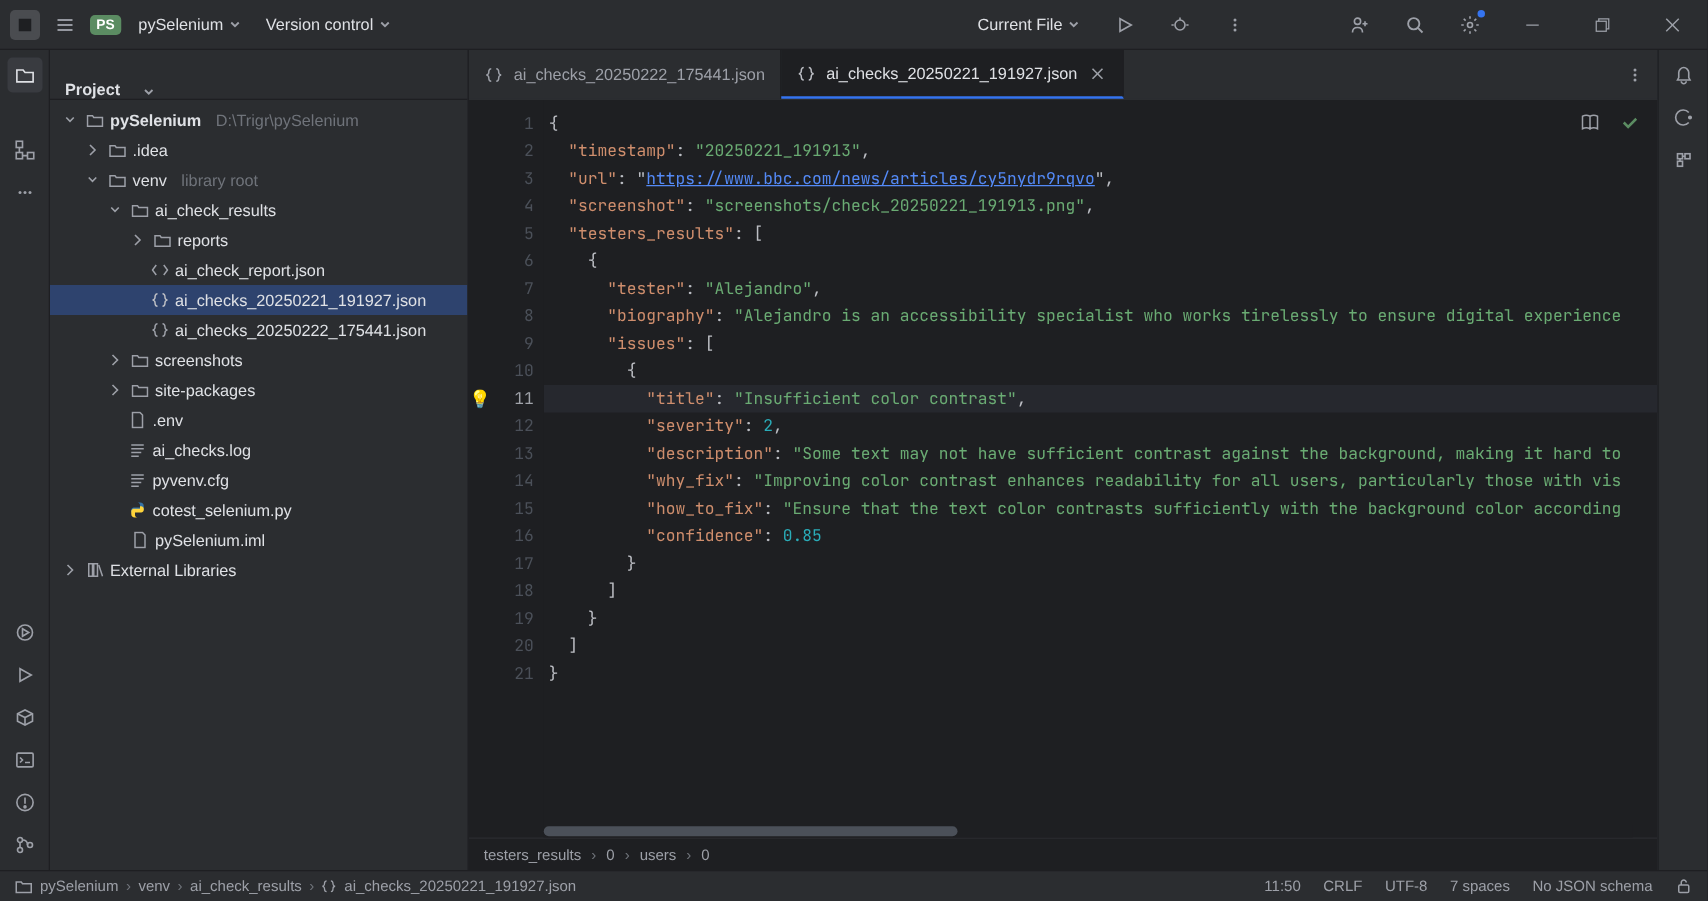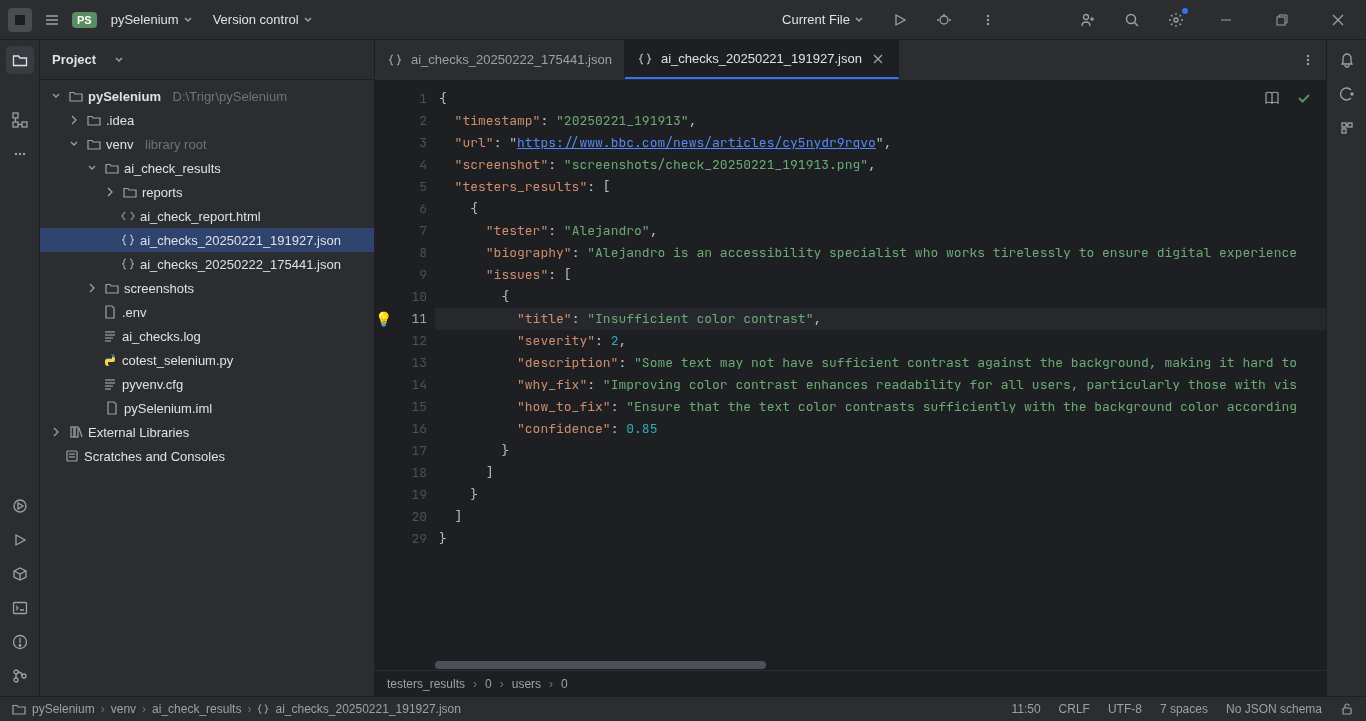--- a/index.html
+++ b/index.html
@@ -12,21 +12,21 @@
 .proj-badge{background:#5b8c62;color:#fff;font-weight:700;font-size:11px;padding:2px 5px;border-radius:4px}
 .tb-item{display:flex;align-items:center;gap:4px;color:#dfe1e5;cursor:pointer;padding:4px 6px;border-radius:4px}
 .tb-icon{width:28px;height:28px;display:flex;align-items:center;justify-content:center;cursor:pointer;border-radius:4px;color:#9da0a8}
 .win-ctrl{width:40px;height:28px;display:flex;align-items:center;justify-content:center;cursor:pointer;color:#9da0a8}
 .main{flex:1;display:flex;overflow:hidden}
 .left-rail{width:40px;background:#2b2d30;border-right:1px solid #1e1f22;display:flex;flex-direction:column;align-items:center;padding:6px 0;gap:6px}
 .rail-icon{width:28px;height:28px;display:flex;align-items:center;justify-content:center;cursor:pointer;border-radius:4px;color:#9da0a8}
 .rail-icon.active{background:#393b40;color:#dfe1e5}
 .rail-spacer{flex:1}
 .sidebar{width:335px;background:#2b2d30;border-right:1px solid #1e1f22;display:flex;flex-direction:column;overflow:hidden}
-.sidebar-header{height:40px;display:flex;align-items:center;padding:0 12px;gap:18px;border-bottom:1px solid #1e1f22}
+.sidebar-header{height:40px;display:flex;align-items:flex-end;padding:0 12px;gap:18px;border-bottom:1px solid #1e1f22}
 .sidebar-header span:first-child{font-weight:600}
 .tree{flex:1;overflow-y:auto;padding:4px 0}
 .tree-row{display:flex;align-items:center;height:24px;padding:0 8px;cursor:pointer;white-space:nowrap;gap:4px}
 .tree-row.selected{background:#2e436e}
 .tree-chevron{width:16px;height:16px;display:flex;align-items:center;justify-content:center;color:#9da0a8;flex-shrink:0}
 .tree-icon{width:16px;height:16px;display:flex;align-items:center;justify-content:center;flex-shrink:0;color:#9da0a8}
 .tree-label{color:#dfe1e5}
 .tree-label.dim{color:#6f737a}
 .tree-label.bold{font-weight:600}
 .editor-area{flex:1;display:flex;flex-direction:column;background:#1e1f22;overflow:hidden}
@@ -293,21 +293,21 @@
             </svg>
           </span>
           <span class="tree-label">reports</span>
         </div>
       <div class="tree-row" style="padding-left:80px">
           <span class="tree-icon">
             <svg width="14" height="14" viewBox="0 0 14 14" fill="none" stroke="#9da0a8" stroke-width="1.2">
               <path d="M4 3l-3 4 3 4M10 3l3 4-3 4"></path>
             </svg>
           </span>
-          <span class="tree-label">ai_check_report.html</span>
+          <span class="tree-label">ai_check_report.json</span>
         </div>
       <div class="tree-row selected" style="padding-left:80px">
           <span class="tree-icon">
             <svg width="14" height="14" viewBox="0 0 14 14" fill="none" stroke="#bcbec4" stroke-width="1.2">
               <path d="M5 2c-2 0-2 2-2 3s-1 2-2 2c1 0 2 1 2 2s0 3 2 3M9 2c2 0 2 2 2 3s1 2 2 2c-1 0-2 1-2 2s0 3-2 3"></path>
             </svg>
           </span>
           <span class="tree-label">ai_checks_20250221_191927.json</span>
         </div>
       <div class="tree-row" style="padding-left:80px">
@@ -323,20 +323,33 @@
             <svg width="10" height="10" viewBox="0 0 10 10">
               <path d="M3 1l4 4-4 4" stroke="#9da0a8" fill="none" stroke-width="1.3"></path>
             </svg>
           </span>
           <span class="tree-icon">
             <svg width="14" height="14" viewBox="0 0 14 14" fill="none" stroke="#9da0a8" stroke-width="1.2">
               <path d="M1 3.5h4l1 1.5h7v7H1z"></path>
             </svg>
           </span>
           <span class="tree-label">screenshots</span>
+        </div>
+      <div class="tree-row" style="padding-left:44px">
+          <span class="tree-chevron">
+            <svg width="10" height="10" viewBox="0 0 10 10">
+              <path d="M3 1l4 4-4 4" stroke="#9da0a8" fill="none" stroke-width="1.3"></path>
+            </svg>
+          </span>
+          <span class="tree-icon">
+            <svg width="14" height="14" viewBox="0 0 14 14" fill="none" stroke="#9da0a8" stroke-width="1.2">
+              <path d="M1 3.5h4l1 1.5h7v7H1z"></path>
+            </svg>
+          </span>
+          <span class="tree-label">site-packages</span>
         </div>
       <div class="tree-row" style="padding-left:62px">
           <span class="tree-icon">
             <svg width="14" height="14" viewBox="0 0 14 14" fill="none" stroke="#9da0a8" stroke-width="1.2">
               <path d="M3 1h6l2 2v10H3z"></path>
             </svg>
           </span>
           <span class="tree-label">.env</span>
         </div>
       <div class="tree-row" style="padding-left:62px">
@@ -345,38 +358,38 @@
               <line x1="2" y1="3" x2="12" y2="3"></line>
               <line x1="2" y1="6" x2="12" y2="6"></line>
               <line x1="2" y1="9" x2="10" y2="9"></line>
               <line x1="2" y1="12" x2="8" y2="12"></line>
             </svg>
           </span>
           <span class="tree-label">ai_checks.log</span>
         </div>
       <div class="tree-row" style="padding-left:62px">
           <span class="tree-icon">
-            <svg width="14" height="14" viewBox="0 0 14 14">
-              <path d="M4 1h3c1 0 2 1 2 2v2H4c-1 0-2 1-2 2v1c0 1 1 2 2 2h1V8h5c1 0 2-1 2-2V4c0-2-1-3-3-3H4z" fill="#3572a5"></path>
-              <path d="M10 13H7c-1 0-2-1-2-2V9h5c1 0 2-1 2-2V6c0-1-1-2-2-2H9v2H4c-1 0-2 1-2 2v2c0 2 1 3 3 3h5z" fill="#ffd43b"></path>
-            </svg>
-          </span>
-          <span class="tree-label">cotest_selenium.py</span>
-        </div>
-      <div class="tree-row" style="padding-left:62px">
-          <span class="tree-icon">
             <svg width="14" height="14" viewBox="0 0 14 14" fill="none" stroke="#9da0a8" stroke-width="1.2">
               <line x1="2" y1="3" x2="12" y2="3"></line>
               <line x1="2" y1="6" x2="12" y2="6"></line>
               <line x1="2" y1="9" x2="10" y2="9"></line>
               <line x1="2" y1="12" x2="8" y2="12"></line>
             </svg>
           </span>
           <span class="tree-label">pyvenv.cfg</span>
         </div>
+      <div class="tree-row" style="padding-left:62px">
+          <span class="tree-icon">
+            <svg width="14" height="14" viewBox="0 0 14 14">
+              <path d="M4 1h3c1 0 2 1 2 2v2H4c-1 0-2 1-2 2v1c0 1 1 2 2 2h1V8h5c1 0 2-1 2-2V4c0-2-1-3-3-3H4z" fill="#3572a5"></path>
+              <path d="M10 13H7c-1 0-2-1-2-2V9h5c1 0 2-1 2-2V6c0-1-1-2-2-2H9v2H4c-1 0-2 1-2 2v2c0 2 1 3 3 3h5z" fill="#ffd43b"></path>
+            </svg>
+          </span>
+          <span class="tree-label">cotest_selenium.py</span>
+        </div>
       <div class="tree-row" style="padding-left:44px">
           <span class="tree-chevron"></span>
           <span class="tree-icon">
             <svg width="14" height="14" viewBox="0 0 14 14" fill="none" stroke="#9da0a8" stroke-width="1.2">
               <path d="M3 1h6l2 2v10H3z"></path>
             </svg>
           </span>
           <span class="tree-label">pySelenium.iml</span>
         </div>
       <div class="tree-row" style="padding-left:8px">
@@ -386,30 +399,20 @@
             </svg>
           </span>
           <span class="tree-icon">
             <svg width="14" height="14" viewBox="0 0 14 14" fill="none" stroke="#9da0a8" stroke-width="1.2">
               <rect x="2" y="2" width="3" height="10"></rect>
               <rect x="6" y="2" width="3" height="10"></rect>
               <line x1="10" y1="3" x2="13" y2="12"></line>
             </svg>
           </span>
           <span class="tree-label">External Libraries</span>
-        </div>
-      <div class="tree-row" style="padding-left:24px">
-          <span class="tree-icon">
-            <svg width="14" height="14" viewBox="0 0 14 14" fill="none" stroke="#9da0a8" stroke-width="1.2">
-              <rect x="2" y="2" width="10" height="10" rx="1"></rect>
-              <line x1="4" y1="5" x2="10" y2="5"></line>
-              <line x1="4" y1="8" x2="10" y2="8"></line>
-            </svg>
-          </span>
-          <span class="tree-label">Scratches and Consoles</span>
         </div>
     </div>
   </div>
 
   <div class="editor-area">
     <div class="tabs">
       <div class="tab">
           <span class="tree-icon">
             <svg width="14" height="14" viewBox="0 0 14 14" fill="none" stroke="#9da0a8" stroke-width="1.2">
               <path d="M5 2c-2 0-2 2-2 3s-1 2-2 2c1 0 2 1 2 2s0 3 2 3M9 2c2 0 2 2 2 3s1 2 2 2c-1 0-2 1-2 2s0 3-2 3"></path>
@@ -478,21 +481,21 @@
             <div class="ln current">11</div>
             <div class="ln">12</div>
             <div class="ln">13</div>
             <div class="ln">14</div>
             <div class="ln">15</div>
             <div class="ln">16</div>
             <div class="ln">17</div>
             <div class="ln">18</div>
             <div class="ln">19</div>
             <div class="ln">20</div>
-            <div class="ln">29</div>
+            <div class="ln">21</div>
           </div>
       </div>
       <div class="code" id="code"><div class="code-line"><span class="tok-punc">{</span></div><div class="code-line">  <span class="tok-p">"timestamp"</span><span class="tok-punc">: </span><span class="tok-str">"20250221_191913"</span><span class="tok-punc">,</span></div><div class="code-line">  <span class="tok-p">"url"</span><span class="tok-punc">: </span><span class="tok-punc">"</span><span class="tok-link">https://www.bbc.com/news/articles/cy5nydr9rqvo</span><span class="tok-punc">"</span><span class="tok-punc">,</span></div><div class="code-line">  <span class="tok-p">"screenshot"</span><span class="tok-punc">: </span><span class="tok-str">"screenshots/check_20250221_191913.png"</span><span class="tok-punc">,</span></div><div class="code-line">  <span class="tok-p">"testers_results"</span><span class="tok-punc">: [</span></div><div class="code-line">    <span class="tok-punc">{</span></div><div class="code-line">      <span class="tok-p">"tester"</span><span class="tok-punc">: </span><span class="tok-str">"Alejandro"</span><span class="tok-punc">,</span></div><div class="code-line">      <span class="tok-p">"biography"</span><span class="tok-punc">: </span><span class="tok-str">"Alejandro is an accessibility specialist who works tirelessly to ensure digital experience</span></div><div class="code-line">      <span class="tok-p">"issues"</span><span class="tok-punc">: [</span></div><div class="code-line">        <span class="tok-punc">{</span></div><div class="code-line current">          <span class="tok-p">"title"</span><span class="tok-punc">: </span><span class="tok-str">"Insufficient color contrast"</span><span class="tok-punc">,</span></div><div class="code-line">          <span class="tok-p">"severity"</span><span class="tok-punc">: </span><span class="tok-num">2</span><span class="tok-punc">,</span></div><div class="code-line">          <span class="tok-p">"description"</span><span class="tok-punc">: </span><span class="tok-str">"Some text may not have sufficient contrast against the background, making it hard to</span></div><div class="code-line">          <span class="tok-p">"why_fix"</span><span class="tok-punc">: </span><span class="tok-str">"Improving color contrast enhances readability for all users, particularly those with vis</span></div><div class="code-line">          <span class="tok-p">"how_to_fix"</span><span class="tok-punc">: </span><span class="tok-str">"Ensure that the text color contrasts sufficiently with the background color according</span></div><div class="code-line">          <span class="tok-p">"confidence"</span><span class="tok-punc">: </span><span class="tok-num">0.85</span></div><div class="code-line">        <span class="tok-punc">}</span></div><div class="code-line">      <span class="tok-punc">]</span></div><div class="code-line">    <span class="tok-punc">}</span></div><div class="code-line">  <span class="tok-punc">]</span></div><div class="code-line"><span class="tok-punc">}</span></div></div>
       <div class="editor-actions">
         <span class="ea">
             <svg width="16" height="16" viewBox="0 0 16 16" fill="none" stroke="#9da0a8" stroke-width="1.2">
               <path d="M2 3c2-1 4-1 6 0v10c-2-1-4-1-6 0zM14 3c-2-1-4-1-6 0v10c2-1 4-1 6 0z"></path>
             </svg>
           </span>
         <span class="ea check">

